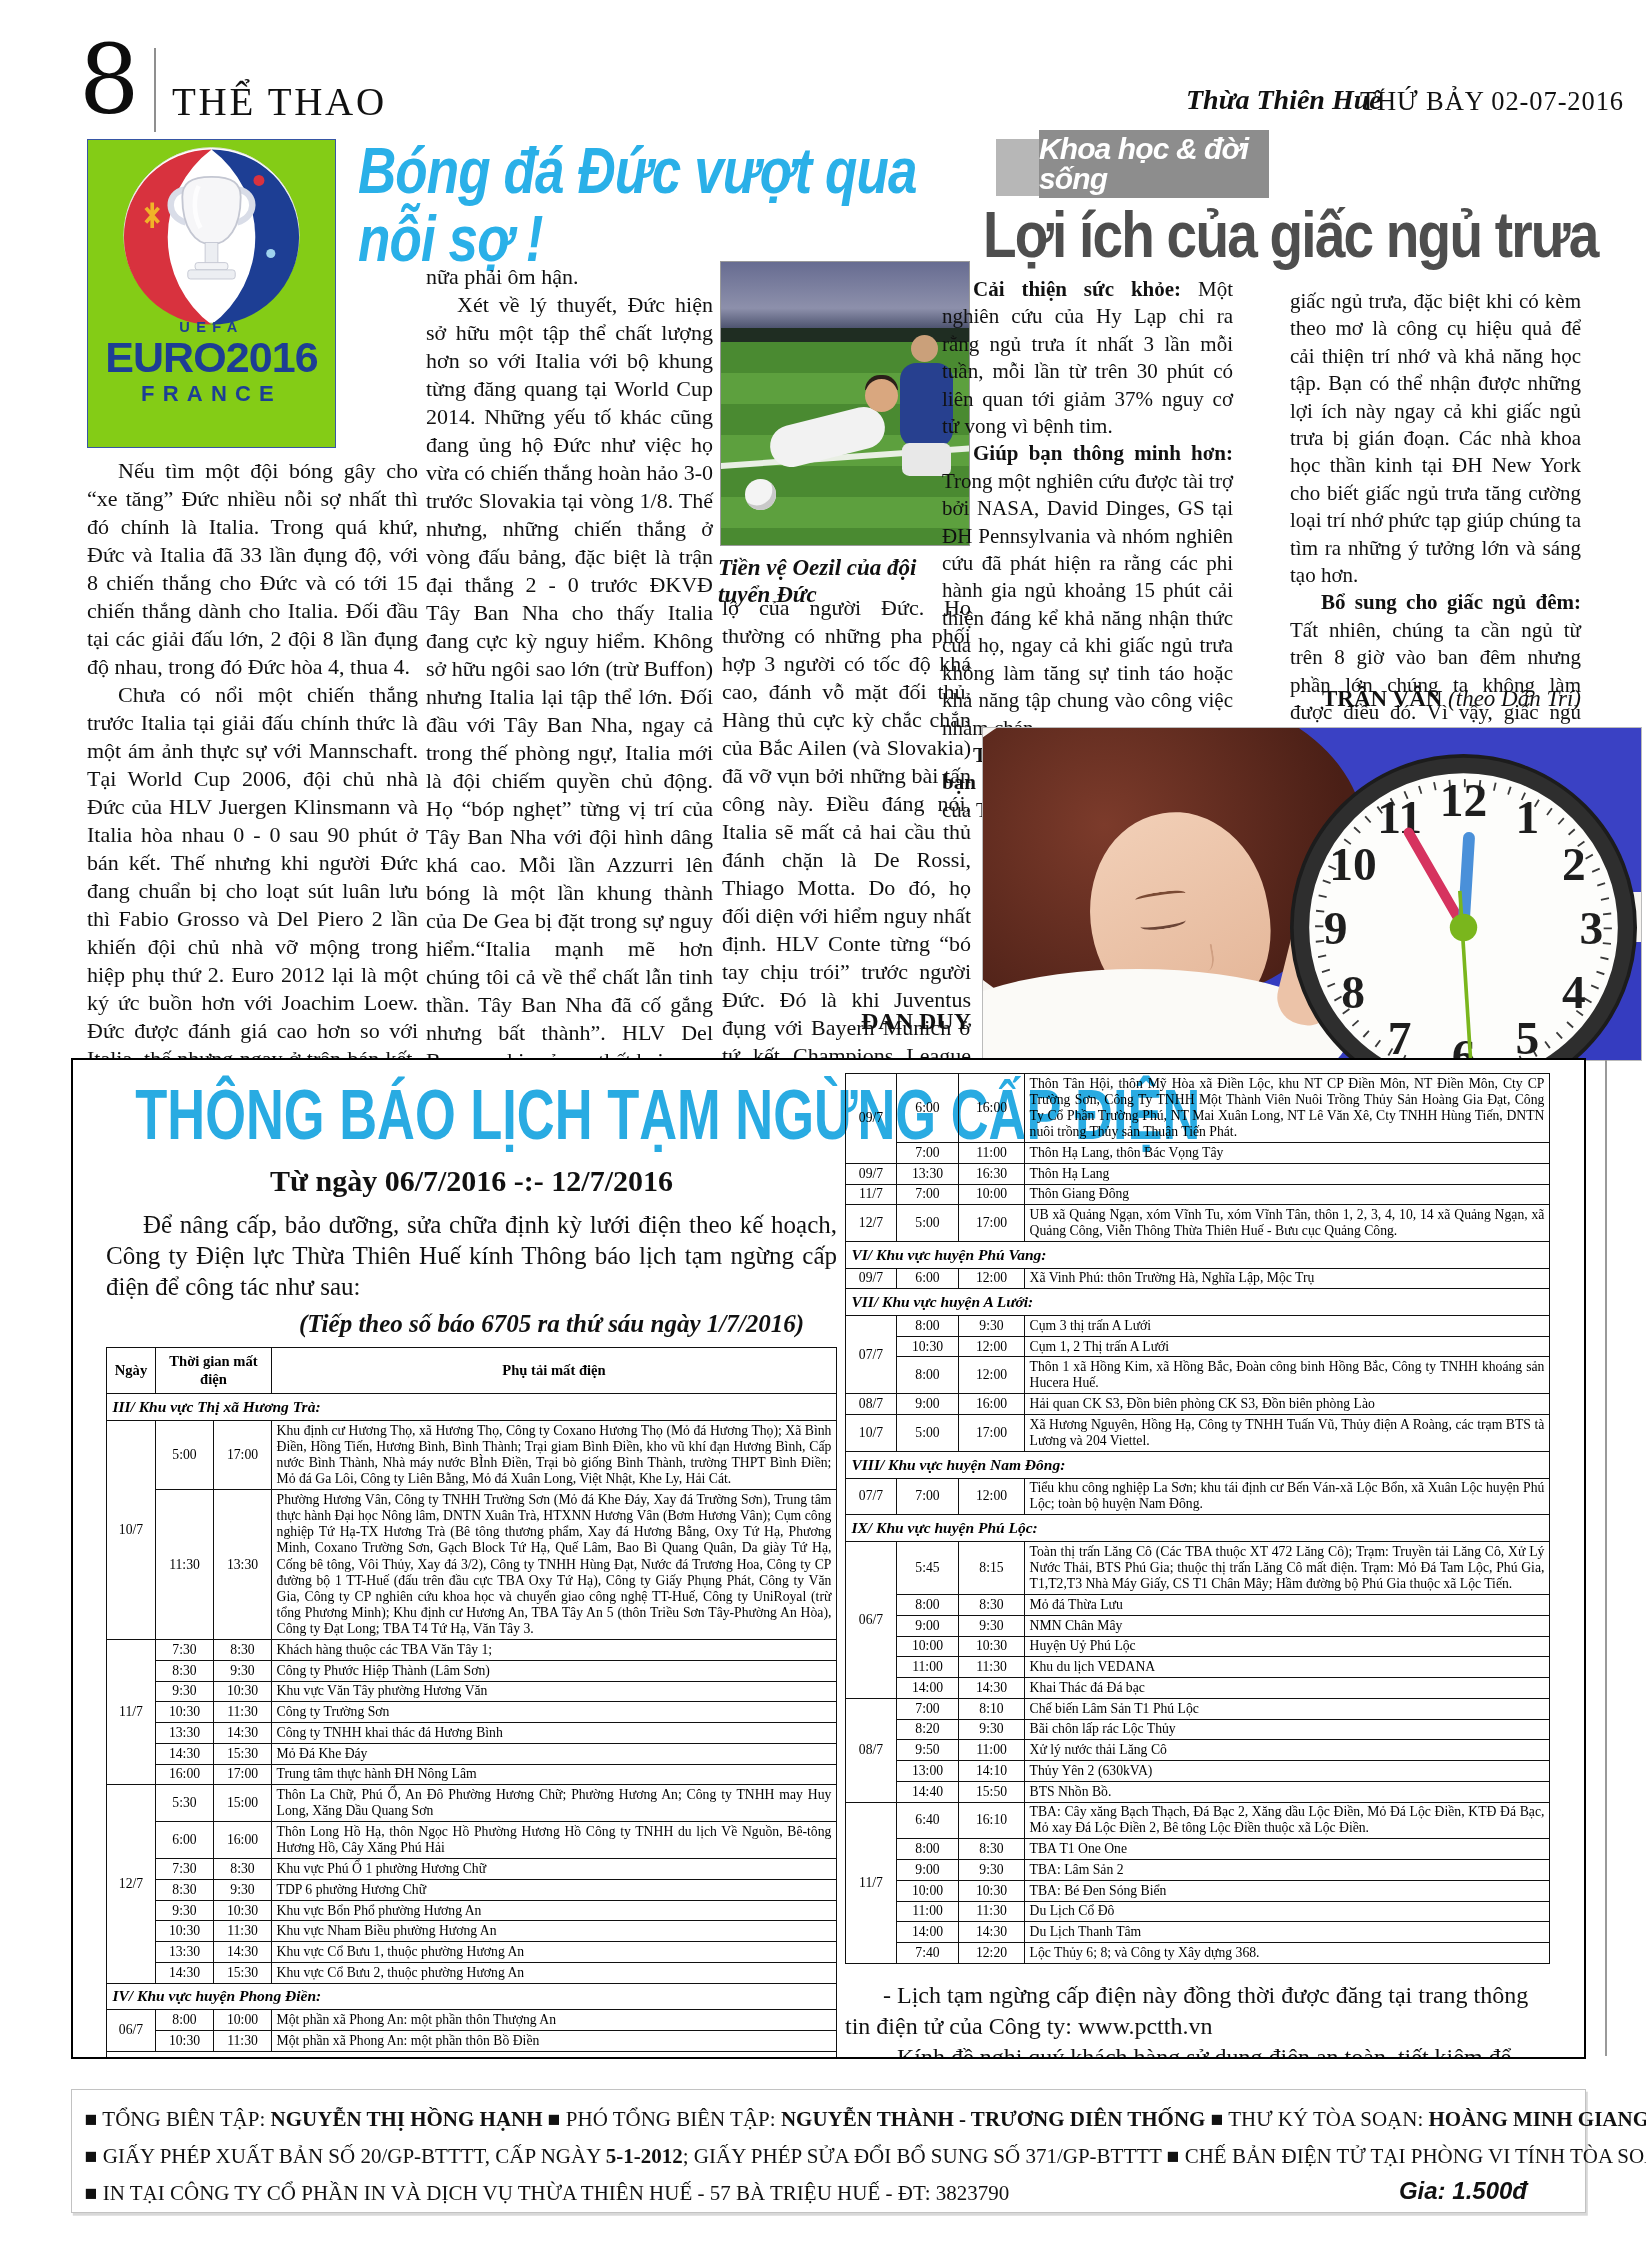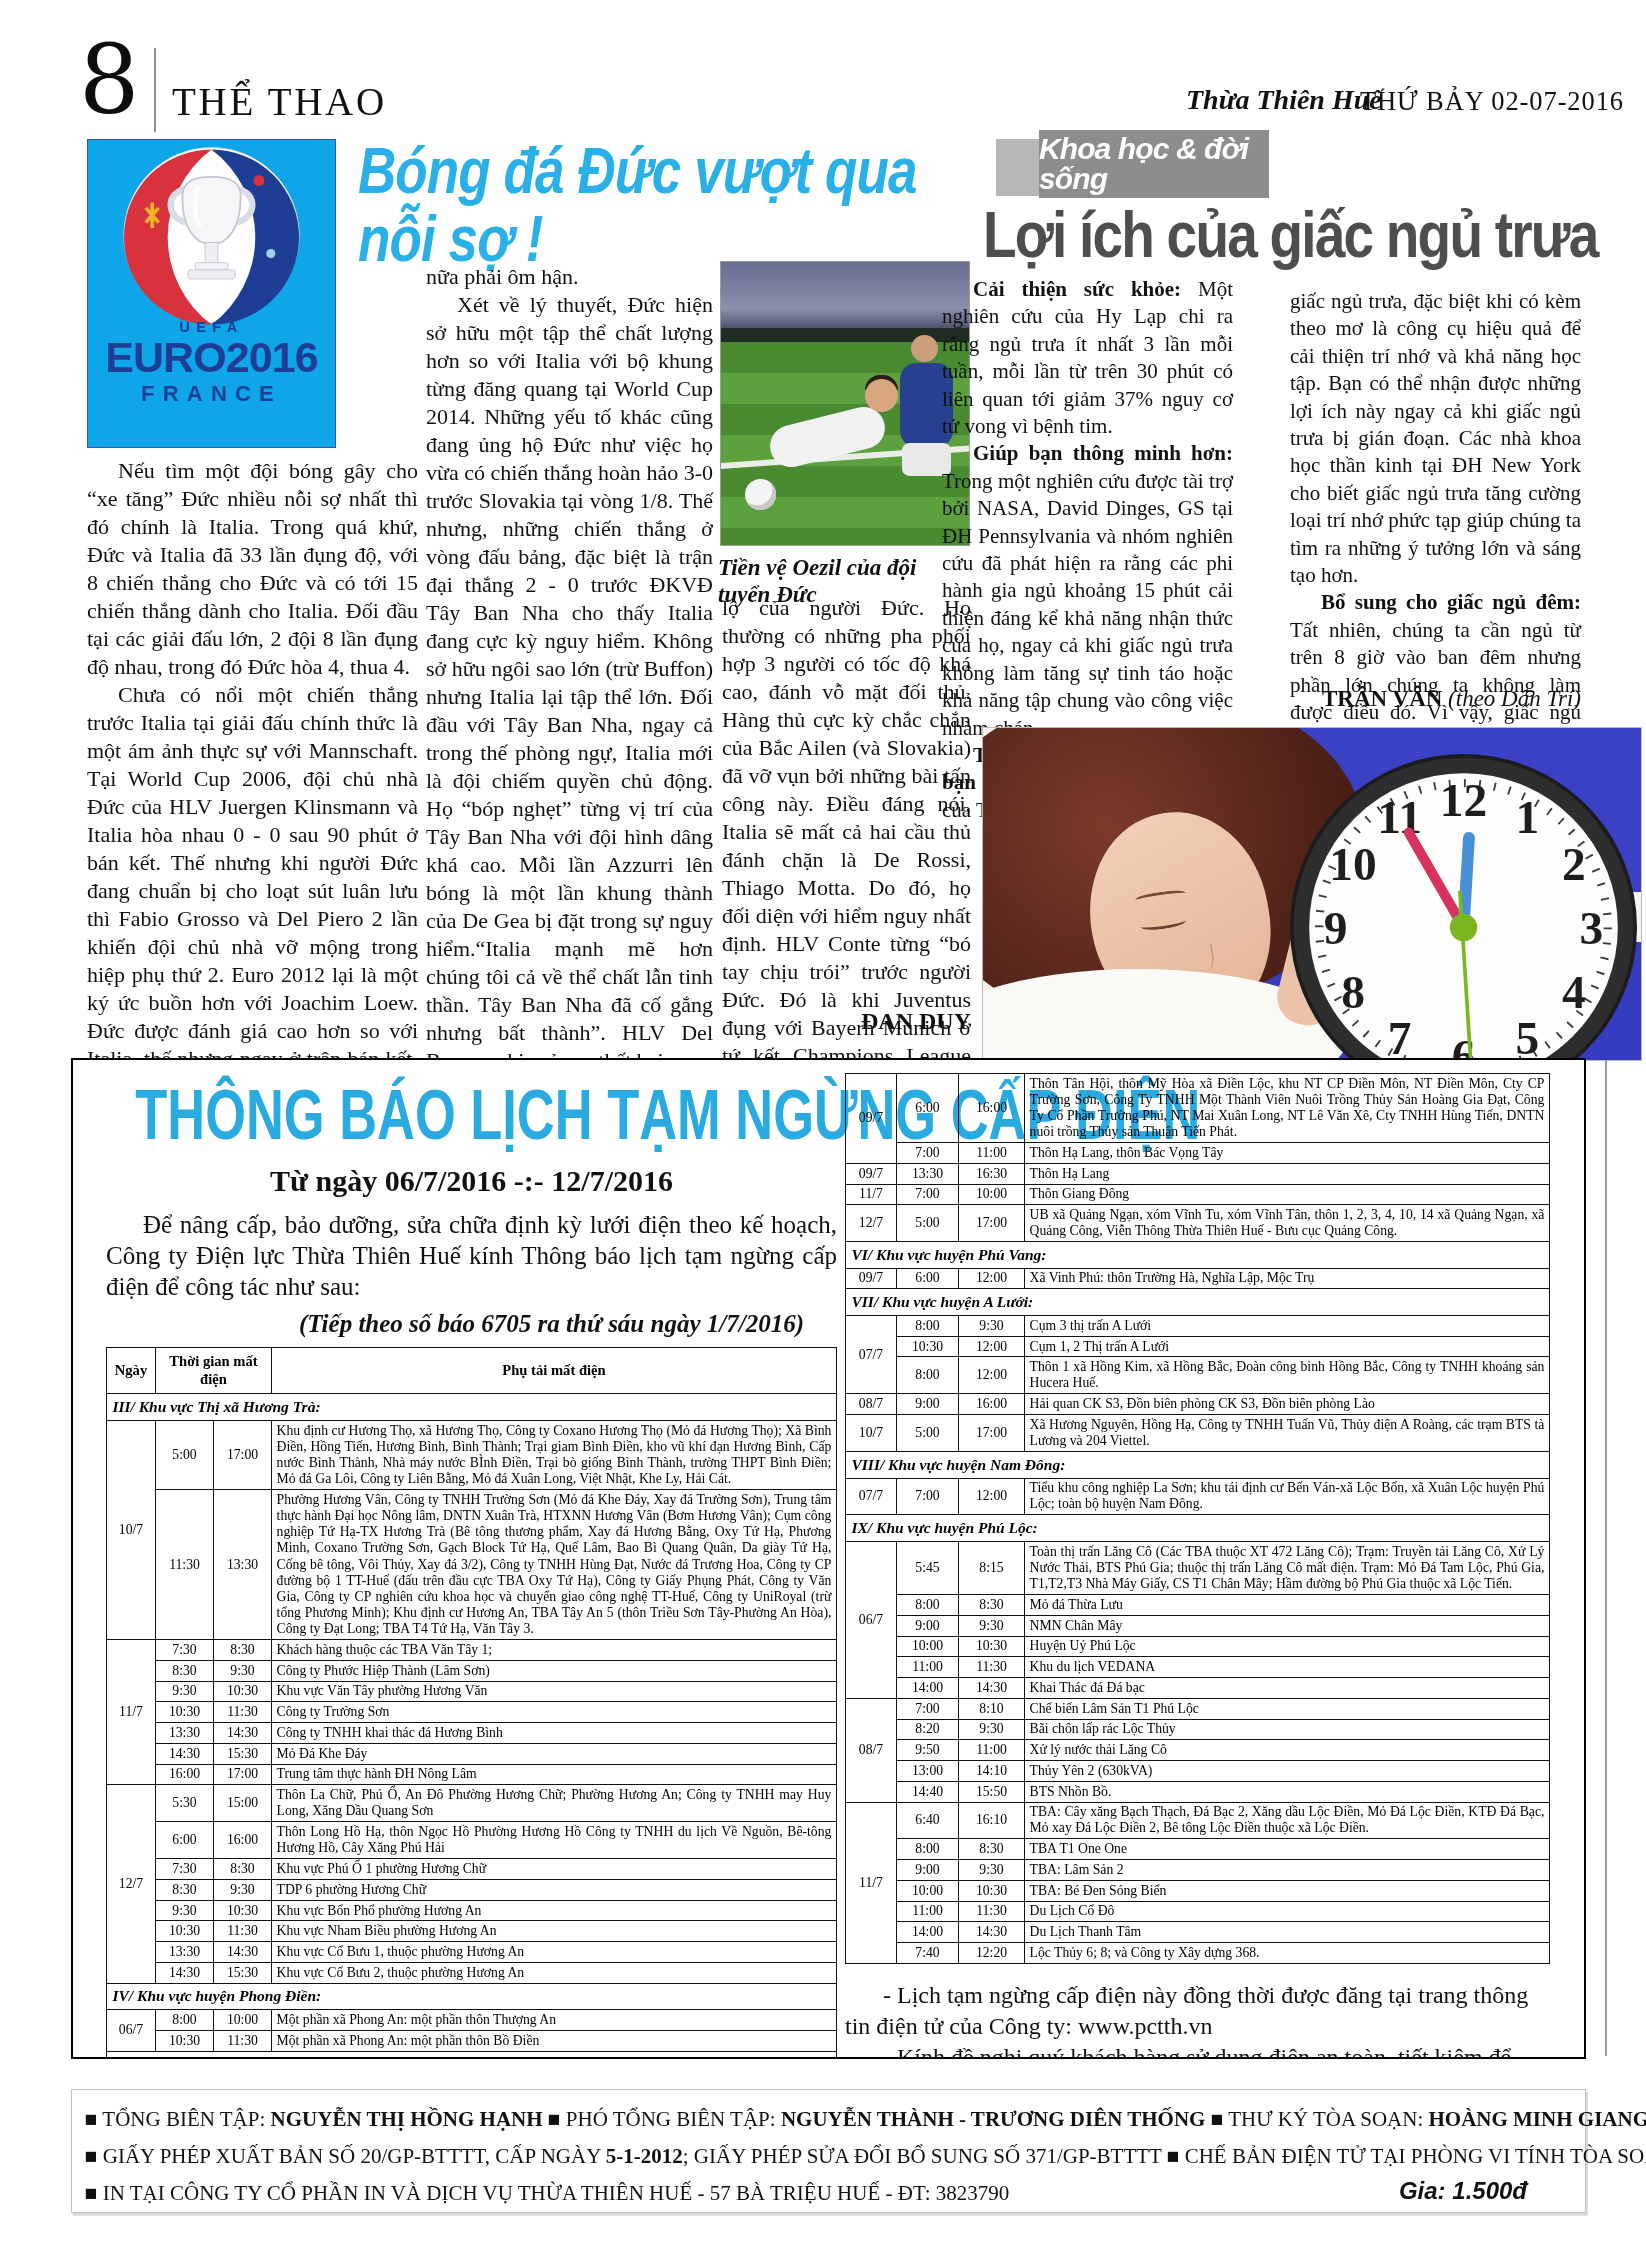--- a/index.html
+++ b/index.html
@@ -8,21 +8,21 @@
   [data-name]{box-sizing:border-box;}
 
   
   .pagenum{position:absolute;left:79px;top:33px;font:500 95px/1 "DejaVu Serif",serif;color:#0d0d0d;}
   .hdr-rule{position:absolute;left:154px;top:48px;width:1.8px;height:84px;background:#8f8f8f;}
   .section-title{position:absolute;left:172px;top:82px;font:400 39px/1 "Liberation Serif",serif;letter-spacing:2.7px;}
   .masthead{position:absolute;left:1186px;top:86px;font:bold italic 28px/1 "Liberation Serif",serif;}
   .issuedate{position:absolute;left:1360px;top:88px;font:400 26.5px/1 "Liberation Serif",serif;letter-spacing:0.9px;}
 
   
-  .eurobox{position:absolute;left:87px;top:139px;width:249px;height:309px;border:1.8px solid #3756a5;background:#0ea5e9;text-align:center;}
+  .eurobox{position:absolute;left:87px;top:139px;width:249px;height:309px;border:1.8px solid #3756a5;background:#84cc16;text-align:center;}
   .eurobox svg{display:block;margin:3.7px auto 0;}
   .uefa{font:bold 14.6px/1 "Liberation Sans",sans-serif;color:#1d3e94;letter-spacing:6.4px;margin-top:-11px;}
   .euroword{font:bold 43px/1 "Liberation Sans",sans-serif;color:#1d3e94;letter-spacing:-0.9px;margin-top:1.8px;}
   .france{font:bold 22px/1 "Liberation Sans",sans-serif;color:#1d3e94;letter-spacing:8.2px;margin-top:3.7px;}
 
   
   .fb-headline{position:absolute;left:358px;top:137px;width:630px;
      font:bold italic 53px/1.05 "Liberation Sans",sans-serif;color:#2ab0e8;letter-spacing:-0.9px;
      transform:scaleY(1.22);transform-origin:top left;}
   .col{position:absolute;text-align:justify;font:22px/28px "Liberation Serif",serif;}

